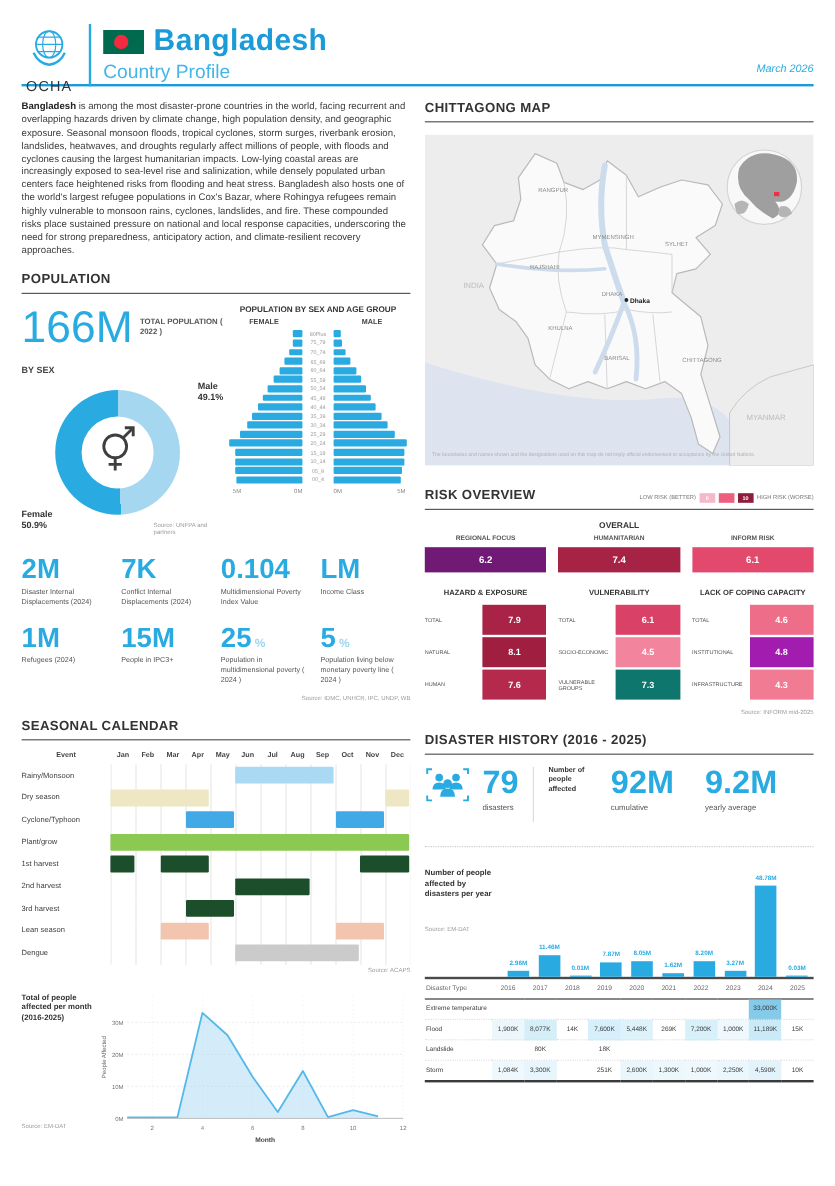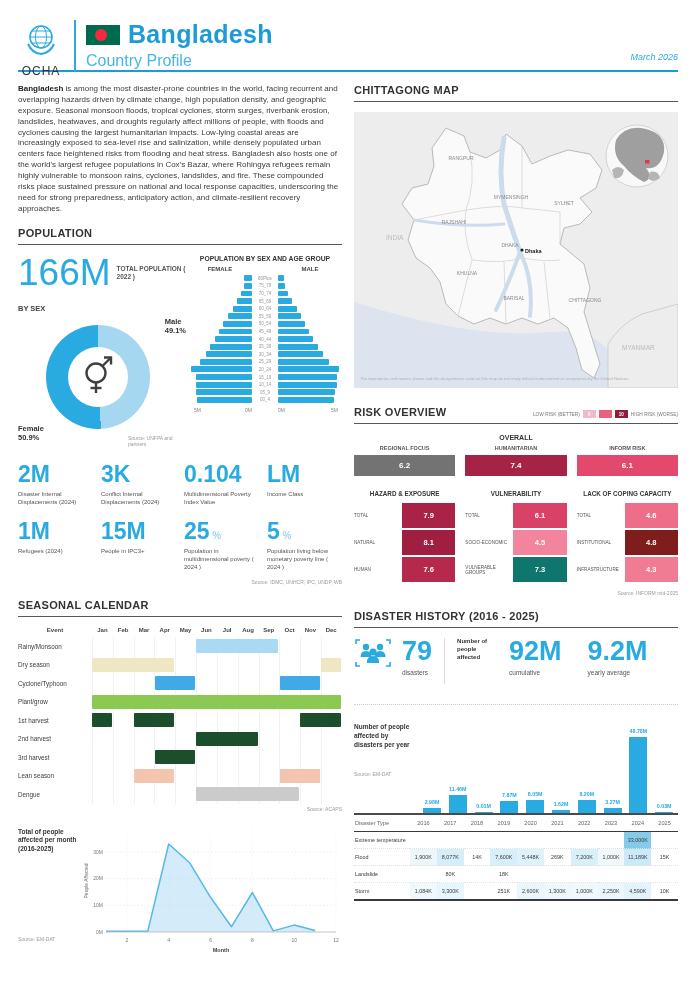--- a/index.html
+++ b/index.html
@@ -385,21 +385,21 @@
             </div>
         </div>
       </div>
 
       <div class="stats-grid" id="stats-grid">
           <div class="stat-card">
             <div class="stat-val">2M</div>
             <div class="stat-lbl">Disaster Internal Displacements (2024)</div>
           </div>
           <div class="stat-card">
-            <div class="stat-val">3K</div>
+            <div class="stat-val">7K</div>
             <div class="stat-lbl">Conflict Internal Displacements (2024)</div>
           </div>
           <div class="stat-card">
             <div class="stat-val">0.104</div>
             <div class="stat-lbl">Multidimensional Poverty Index Value</div>
           </div>
           <div class="stat-card">
             <div class="stat-val">LM</div>
             <div class="stat-lbl">Income Class</div>
           </div>
@@ -603,21 +603,21 @@
             <span class="leg-box" id="leg0" style="background: rgb(245, 184, 200);">0</span>
             <span class="leg-box" id="leg1" style="background: rgb(238, 95, 126);"></span>
             <span class="leg-box" id="leg2" style="background: rgb(142, 28, 58);">10</span>
             <span>HIGH RISK (WORSE)</span>
           </div>
         </div>
         <div class="overall-lbl">OVERALL</div>
         <div class="overall-row" id="overall-row">
             <div class="overall-cell">
               <div class="overall-cat">REGIONAL FOCUS</div>
-              <div class="risk-bar" style="background: #737373;">6.2</div>
+              <div class="risk-bar" style="background: #701a75;">6.2</div>
             </div>
             <div class="overall-cell">
               <div class="overall-cat">HUMANITARIAN</div>
               <div class="risk-bar" style="background: rgb(166, 35, 69);">7.4</div>
             </div>
             <div class="overall-cell">
               <div class="overall-cat">INFORM RISK</div>
               <div class="risk-bar" style="background: rgb(226, 73, 108);">6.1</div>
             </div>
           </div>
@@ -653,21 +653,21 @@
               </div>
             </div>
             <div class="risk-group">
               <div class="risk-group-title">LACK OF COPING CAPACITY</div>
               <div class="risk-row">
                 <div class="risk-row-lbl">TOTAL</div>
                 <div class="risk-cell" style="background: rgb(238, 110, 138);">4.6</div>
               </div>
               <div class="risk-row">
                 <div class="risk-row-lbl">INSTITUTIONAL</div>
-                <div class="risk-cell" style="background: #7f1d1d;">4.8</div>
+                <div class="risk-cell" style="background: #a21caf;">4.8</div>
               </div>
               <div class="risk-row">
                 <div class="risk-row-lbl">INFRASTRUCTURE</div>
                 <div class="risk-cell" style="background: rgb(241, 123, 147);">4.3</div>
               </div>
             </div>
           </div>
         <div class="src risk-src">Source: INFORM mid-2025</div>
       </div>
 

